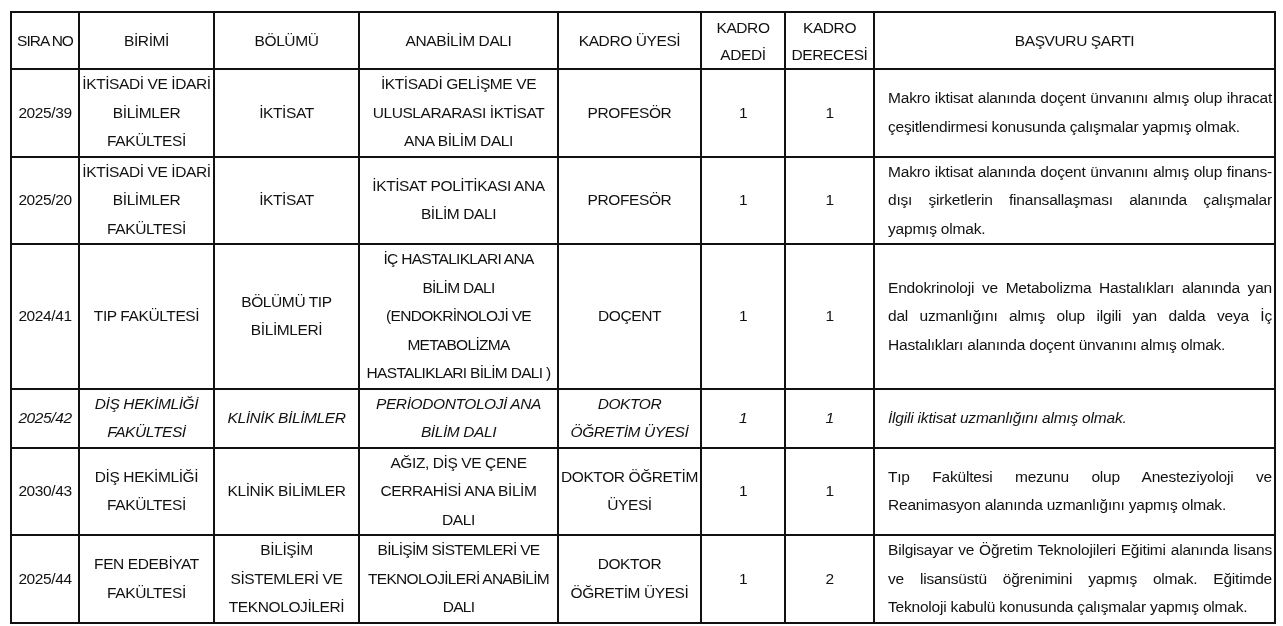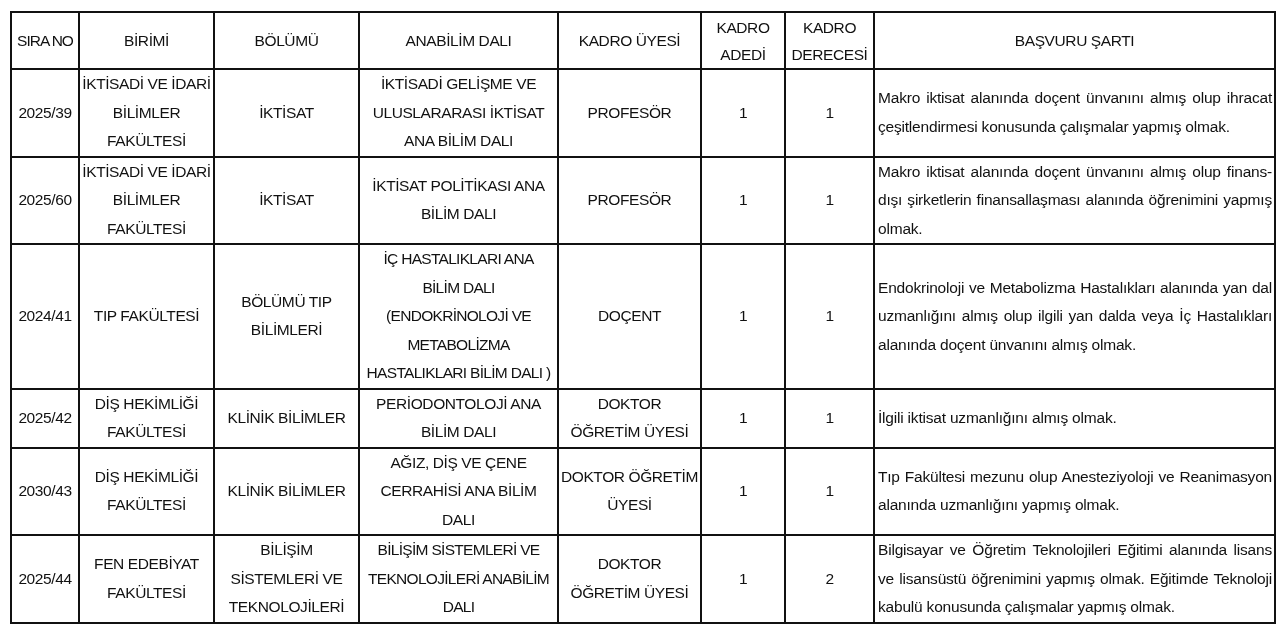--- a/index.html
+++ b/index.html
@@ -37,28 +37,28 @@
       padding: 0 1px;
       text-align: center;
       vertical-align: middle;
       font-weight: normal;
       overflow: hidden;
     }
     table.kadro th { line-height: 27px; }
     table.kadro td.sart {
       text-align: justify;
       text-align-last: left;
-      padding: 0 2px 0 3px;
+      padding: 0 2px 0 13px;
       letter-spacing: -0.2px;
     }
     tr.h-head { height: 57px; }
     tr.r1 { height: 86px; }
     tr.r2 { height: 85px; }
     tr.r3 { height: 143px; }
-    tr.r4 { height: 44px; }
+    tr.r4 { height: 44px; font-style: italic; }
     tr.r5 { height: 86px; }
     tr.r6 { height: 86px; }
     .ml { white-space: pre-line; }
   </style>
 </head>
 <body>
 
 <div class="cutoff-line"></div>
 
 <table class="kadro">
@@ -95,31 +95,31 @@
       <td class="ml">İKTİSAT</td>
       <td class="ml">İKTİSADİ GELİŞME VE
 ULUSLARARASI İKTİSAT
 ANA BİLİM DALI</td>
       <td class="ml">PROFESÖR</td>
       <td>1</td>
       <td>1</td>
       <td class="sart"> Makro iktisat alanında doçent ünvanını almış olup ihracat çeşitlendirmesi konusunda çalışmalar yapmış olmak.</td>
     </tr>
     <tr class="r2">
-      <td>2025/60</td>
+      <td>2025/20</td>
       <td class="ml">İKTİSADİ VE İDARİ
 BİLİMLER
 FAKÜLTESİ</td>
       <td class="ml">İKTİSAT</td>
       <td class="ml">İKTİSAT POLİTİKASI ANA
 BİLİM DALI</td>
       <td class="ml">PROFESÖR</td>
       <td>1</td>
       <td>1</td>
-      <td class="sart">Makro iktisat alanında doçent ünvanını almış olup finans-dışı şirketlerin finansallaşması alanında öğrenimini yapmış olmak.</td>
+      <td class="sart">Makro iktisat alanında doçent ünvanını almış olup finans-dışı şirketlerin finansallaşması alanında çalışmalar yapmış olmak.</td>
     </tr>
     <tr class="r3">
       <td>2024/41</td>
       <td class="ml">TIP FAKÜLTESİ</td>
       <td class="ml">BÖLÜMÜ TIP
 BİLİMLERİ</td>
       <td class="ml" style="letter-spacing:-0.7px">İÇ HASTALIKLARI ANA
 BİLİM DALI
 (ENDOKRİNOLOJİ VE
 METABOLİZMA

